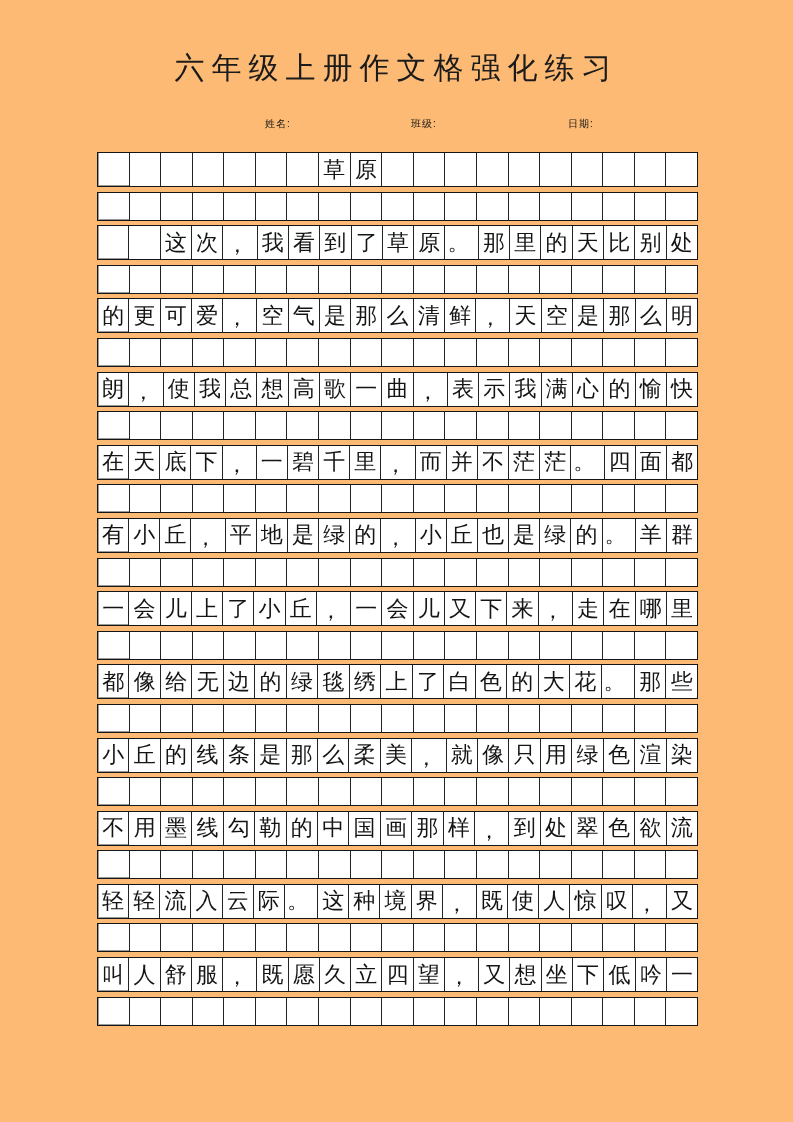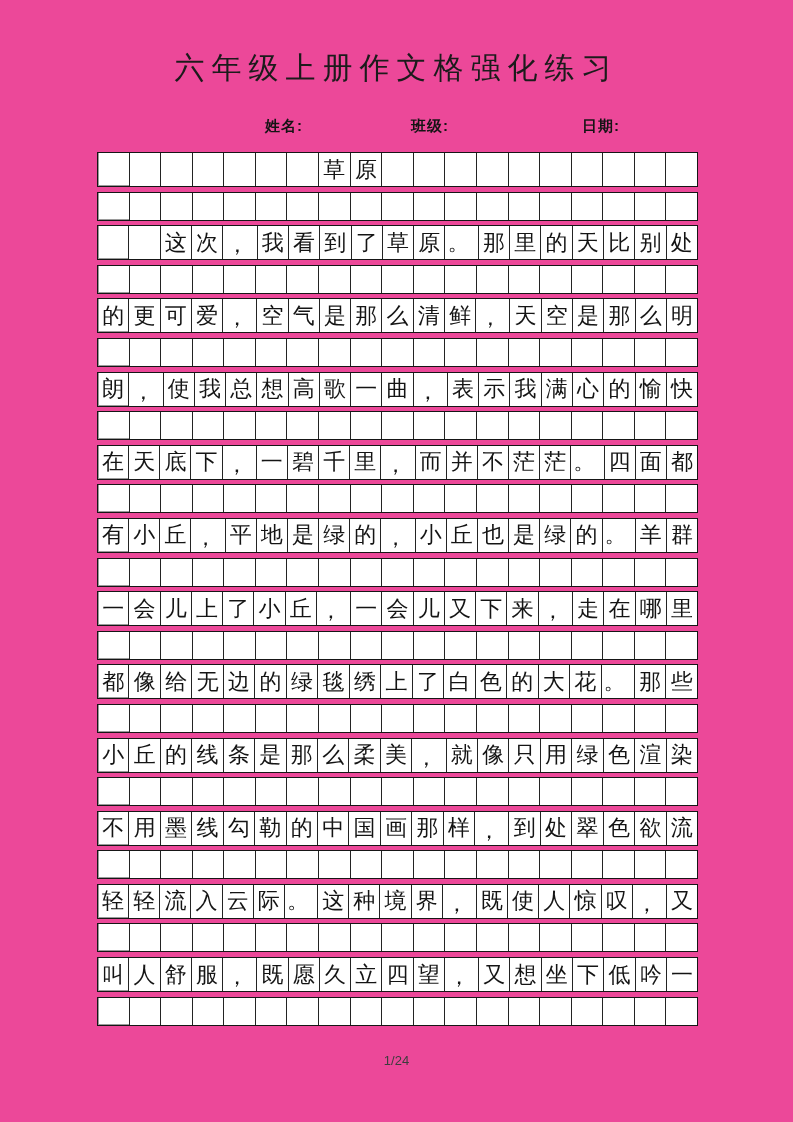--- a/index.html
+++ b/index.html
@@ -1,20 +1,20 @@
 <!DOCTYPE html>
 <html><head>
 <meta charset="utf-8">
 <style>
   html, body { margin: 0; padding: 0; background: #ffffff; }
   .page {
     position: relative;
     width: 793px;
     height: 1122px;
-    background: #ec4899;
+    background: #fdba74;
     font-family: "DejaVu Serif", serif;
     color: #1a1a1a;
     overflow: hidden;
   }
   .doc-title {
     position: absolute;
     top: 48px;
     left: 0;
     width: 100%;
     text-align: center;
@@ -27,29 +27,29 @@
   .fields {
     position: absolute;
     top: 117px;
     left: 97px;
     width: 601px;
     height: 24px;
   }
   .field-label {
     position: absolute;
     top: 0;
-    font-size: 15px;
-    font-weight: 700;
+    font-size: 10px;
+    font-weight: 400;
     color: #141414;
     font-family: "Liberation Sans", sans-serif;
     letter-spacing: 1px;
   }
   .field-name  { left: 168px; }
   .field-class { left: 314px; }
-  .field-date  { left: 485px; }
+  .field-date  { left: 471px; }
   .grid {
     position: absolute;
     top: 152px;
     left: 97px;
     width: 601px;
   }
   .grid-row {
     display: flex;
     box-sizing: border-box;
     border: 1.6px solid #161616;
@@ -606,15 +606,14 @@
         <span class="cell"></span>
         <span class="cell"></span>
         <span class="cell"></span>
         <span class="cell"></span>
         <span class="cell"></span>
         <span class="cell"></span>
         <span class="cell"></span>
       </div>
     </div>
 
-  <div class="footer">1/24</div>
 
 </div>
 
 </body></html>

